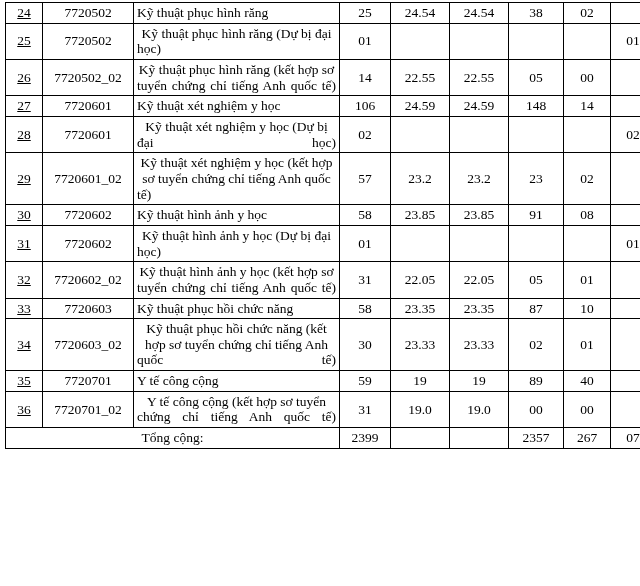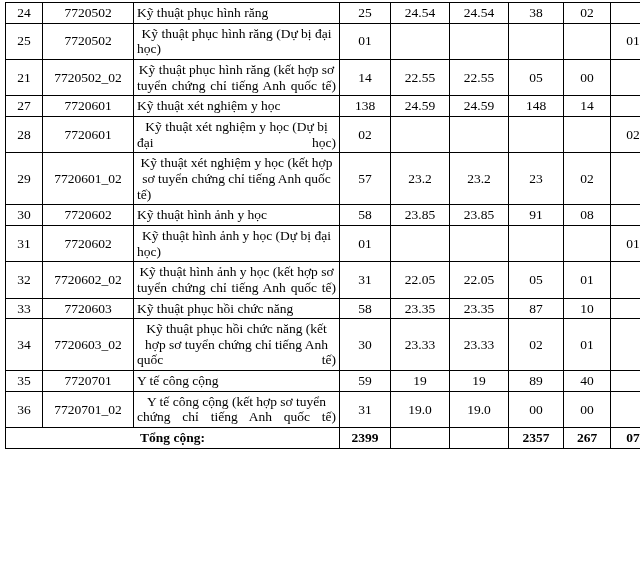--- a/index.html
+++ b/index.html
@@ -29,41 +29,41 @@
     font-size: 13.5px;
     line-height: 1.16;
   }
   table.admissions td {
     border: 1px solid #000000;
     padding: 2px 3px;
     vertical-align: middle;
     text-align: center;
     overflow: hidden;
   }
-  td.c-idx { width: 30px; }
+  td.c-idx { width: 30px; text-decoration: underline; }
   td.c-code { width: 84px; margin-left: 18px; }
   td.c-name {
     width: 199px;
     text-align: justify;
     text-align-last: justify;
     padding-left: 4px;
     padding-right: 4px;
   }
   td.c-name.short {
     text-align: left;
     text-align-last: left;
   }
   td.c-q1 { width: 44px; }
   td.c-q2 { width: 52px; }
   td.c-q3 { width: 52px; }
   td.c-q4 { width: 48px; margin-left: 48px; }
   td.c-q5 { width: 40px; }
   td.c-q6 { width: 38px; }
   tr.total td {
-    font-weight: bold;
+    font-weight: normal;
   }
   td.total-label {
     text-align: left;
     font-weight: bold;
     padding-left: 4px;
   }
 </style>
 </head>
 <body>
 
@@ -86,35 +86,35 @@
           <td class="c-code">7720502</td>
           <td class="c-name">Kỹ thuật phục hình răng (Dự bị đại học)</td>
           <td class="c-q1">01</td>
           <td class="c-q2"></td>
           <td class="c-q3"></td>
           <td class="c-q4"></td>
           <td class="c-q5"></td>
           <td class="c-q6">01</td>
         </tr>
         <tr>
-          <td class="c-idx">21</td>
+          <td class="c-idx">26</td>
           <td class="c-code">7720502_02</td>
           <td class="c-name">Kỹ thuật phục hình răng (kết hợp sơ tuyển chứng chỉ tiếng Anh quốc tế)</td>
           <td class="c-q1">14</td>
           <td class="c-q2">22.55</td>
           <td class="c-q3">22.55</td>
           <td class="c-q4">05</td>
           <td class="c-q5">00</td>
           <td class="c-q6"></td>
         </tr>
         <tr>
           <td class="c-idx">27</td>
           <td class="c-code">7720601</td>
           <td class="c-name short">Kỹ thuật xét nghiệm y học</td>
-          <td class="c-q1">138</td>
+          <td class="c-q1">106</td>
           <td class="c-q2">24.59</td>
           <td class="c-q3">24.59</td>
           <td class="c-q4">148</td>
           <td class="c-q5">14</td>
           <td class="c-q6"></td>
         </tr>
         <tr>
           <td class="c-idx">28</td>
           <td class="c-code">7720601</td>
           <td class="c-name">Kỹ thuật xét nghiệm y học (Dự bị đại học)</td>

